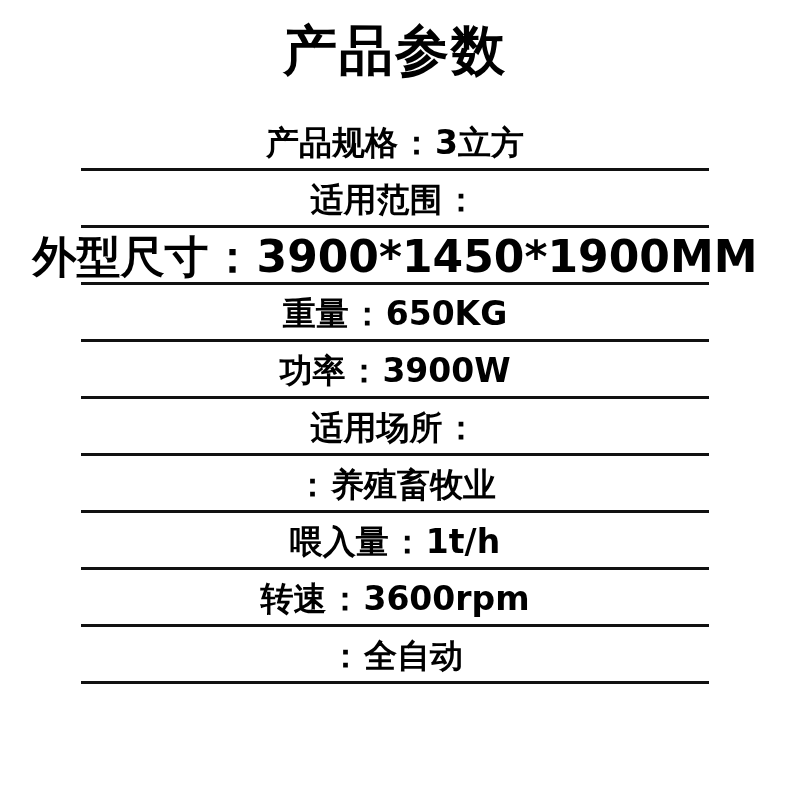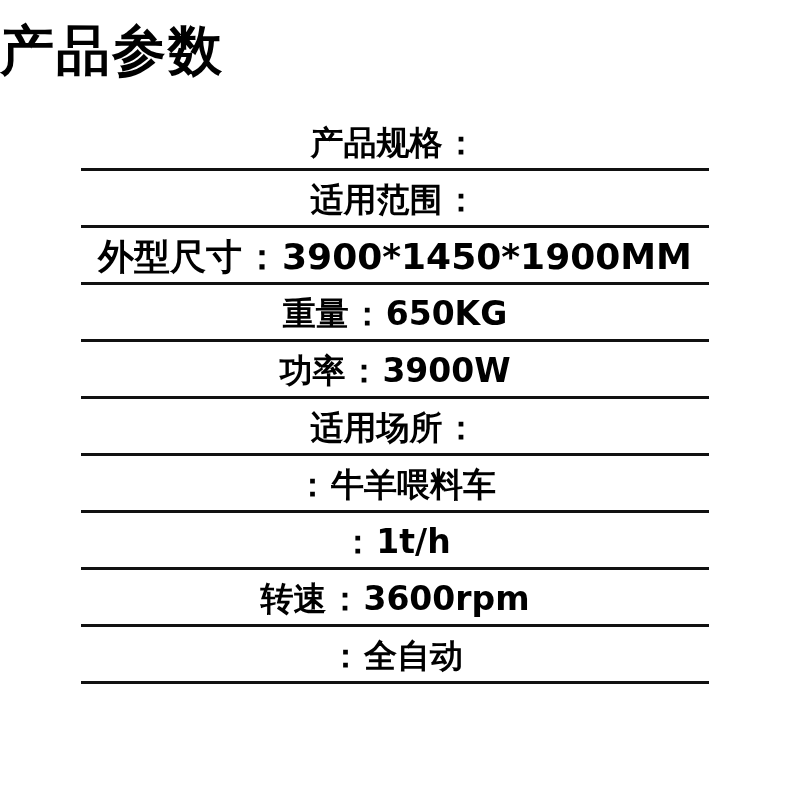--- a/index.html
+++ b/index.html
@@ -14,21 +14,21 @@
     color: #000000;
     overflow: hidden;
   }
   .page {
     width: 790px;
     height: 808px;
     position: relative;
     box-sizing: border-box;
   }
   .title {
-    text-align: left;
+    text-align: center;
     font-size: 54px;
     font-weight: bold;
     letter-spacing: 2px;
     line-height: 1;
     padding-top: 24px;
     padding-bottom: 10px;
     color: #000;
   }
   .spec-table {
     margin: 0 auto;
@@ -63,39 +63,40 @@
     font-weight: bold;
   }
   .spec-sep {
     font-weight: bold;
     padding: 0 2px;
   }
   .spec-value {
     font-weight: bold;
   }
   .row-wide .spec-text {
-    font-size: 36px;
+    font-size: 44px;
   }
   .bottom-pad {
     height: 24px;
   }
 </style>
 </head>
 <body>
 
 <div class="page">
 
   <div class="title">产品参数</div>
 
   <div class="spec-table">
 
     <div class="spec-row">
       <div class="spec-text">
         <span class="spec-label">产品规格</span>
         <span class="spec-sep">：</span>
+        <span class="spec-value">3立方</span>
       </div>
       <div class="line"></div>
     </div>
 
     <div class="spec-row">
       <div class="spec-text">
         <span class="spec-label">适用范围</span>
         <span class="spec-sep">：</span>
       </div>
       <div class="line"></div>
@@ -132,27 +133,28 @@
       <div class="spec-text">
         <span class="spec-label">适用场所</span>
         <span class="spec-sep">：</span>
       </div>
       <div class="line"></div>
     </div>
 
     <div class="spec-row">
       <div class="spec-text">
         <span class="spec-sep">：</span>
-        <span class="spec-value">牛羊喂料车</span>
+        <span class="spec-value">养殖畜牧业</span>
       </div>
       <div class="line"></div>
     </div>
 
     <div class="spec-row">
       <div class="spec-text">
+        <span class="spec-label">喂入量</span>
         <span class="spec-sep">：</span>
         <span class="spec-value">1t/h</span>
       </div>
       <div class="line"></div>
     </div>
 
     <div class="spec-row">
       <div class="spec-text">
         <span class="spec-label">转速</span>
         <span class="spec-sep">：</span>

